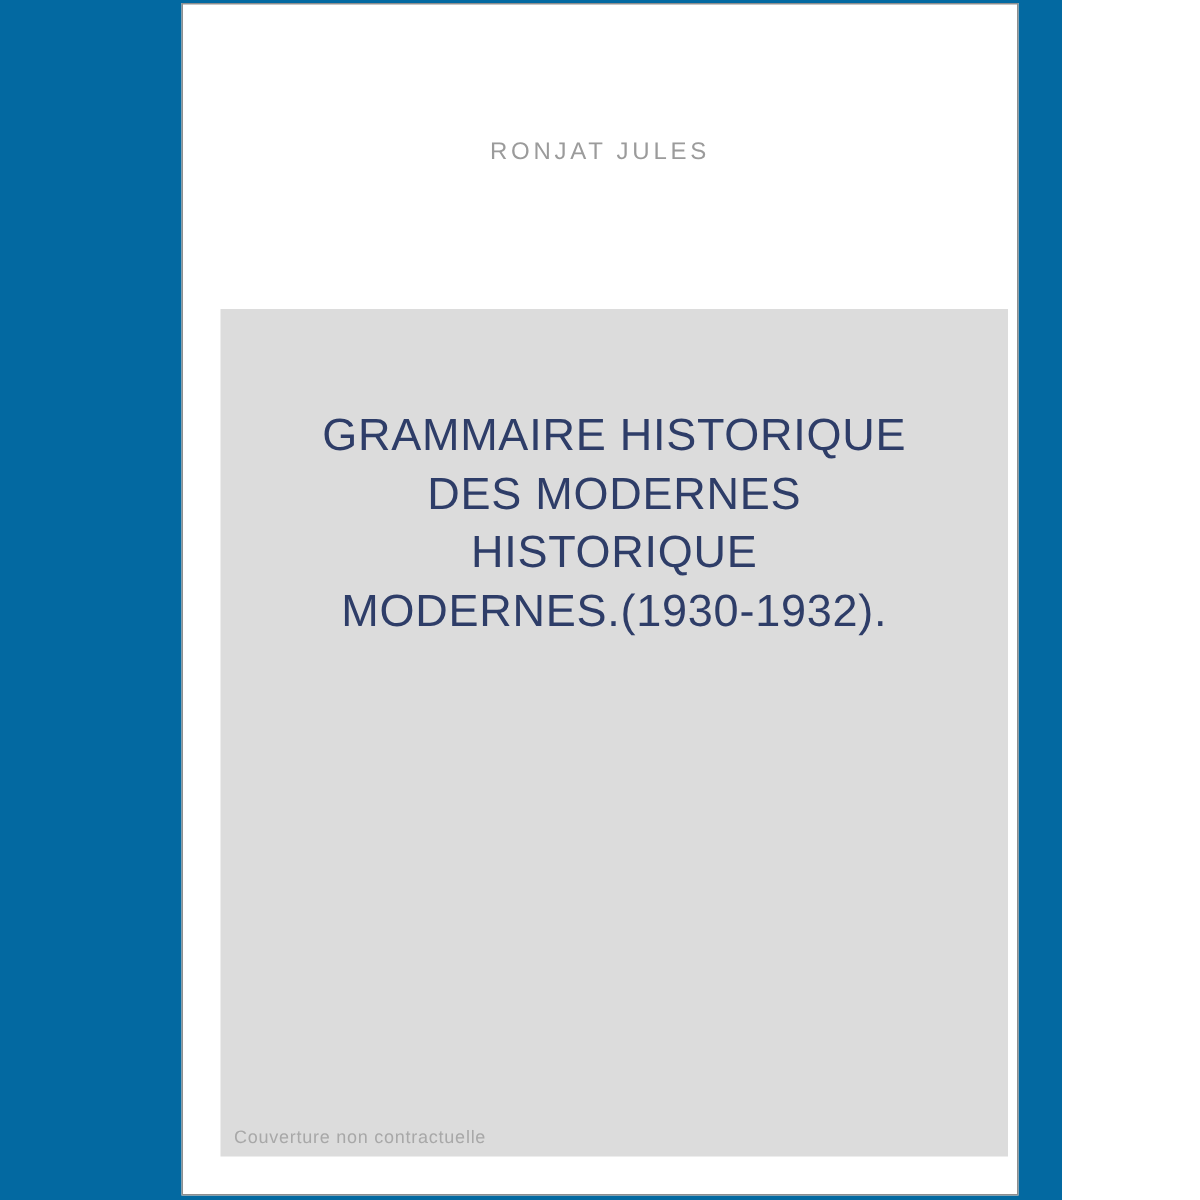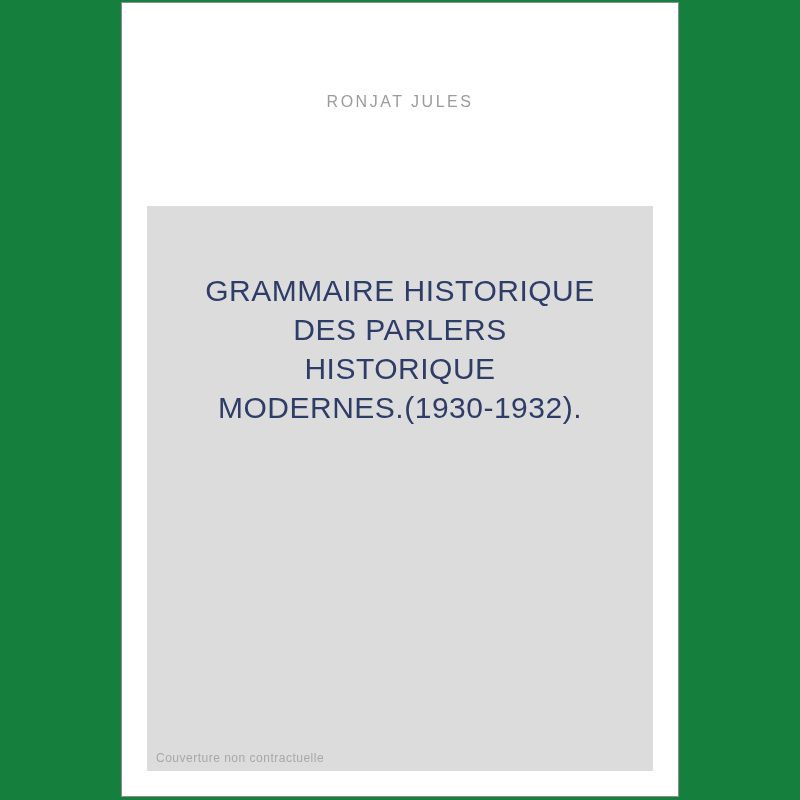--- a/index.html
+++ b/index.html
@@ -6,23 +6,23 @@
     margin: 0;
     padding: 0;
     background: #ffffff;
     width: 800px;
     height: 800px;
     font-family: "Liberation Sans", sans-serif;
     overflow: hidden;
   }
   .canvas {
     position: relative;
-    width: 800px;
+    width: 708px;
     height: 800px;
-    background: #15803d;
+    background: #0369a1;
   }
   .page {
     position: absolute;
     left: 121px;
     top: 2px;
     width: 556px;
     height: 793px;
     background: #ffffff;
     border: 1px solid #8e8e8e;
   }
@@ -37,20 +37,21 @@
     letter-spacing: 2.5px;
     color: #9b9b9b;
   }
   .cover-box {
     position: absolute;
     left: 25px;
     top: 203px;
     width: 506px;
     height: 565px;
     background: #dcdcdc;
+    padding-left: 19px;
   }
   .title {
     position: absolute;
     top: 65px;
     left: 0;
     width: 100%;
     text-align: center;
     color: #2e3d68;
     font-size: 30px;
     line-height: 39px;
@@ -69,20 +70,20 @@
 </style>
 </head>
 <body>
 
 <div class="canvas">
   <div class="page">
     <div class="author">RONJAT JULES</div>
     <div class="cover-box">
       <div class="title">
         <div>GRAMMAIRE HISTORIQUE</div>
-        <div>DES PARLERS</div>
+        <div>DES MODERNES</div>
         <div>HISTORIQUE</div>
         <div>MODERNES.(1930-1932).</div>
       </div>
       <div class="footnote">Couverture non contractuelle</div>
     </div>
   </div>
 </div>
 
 </body></html>

